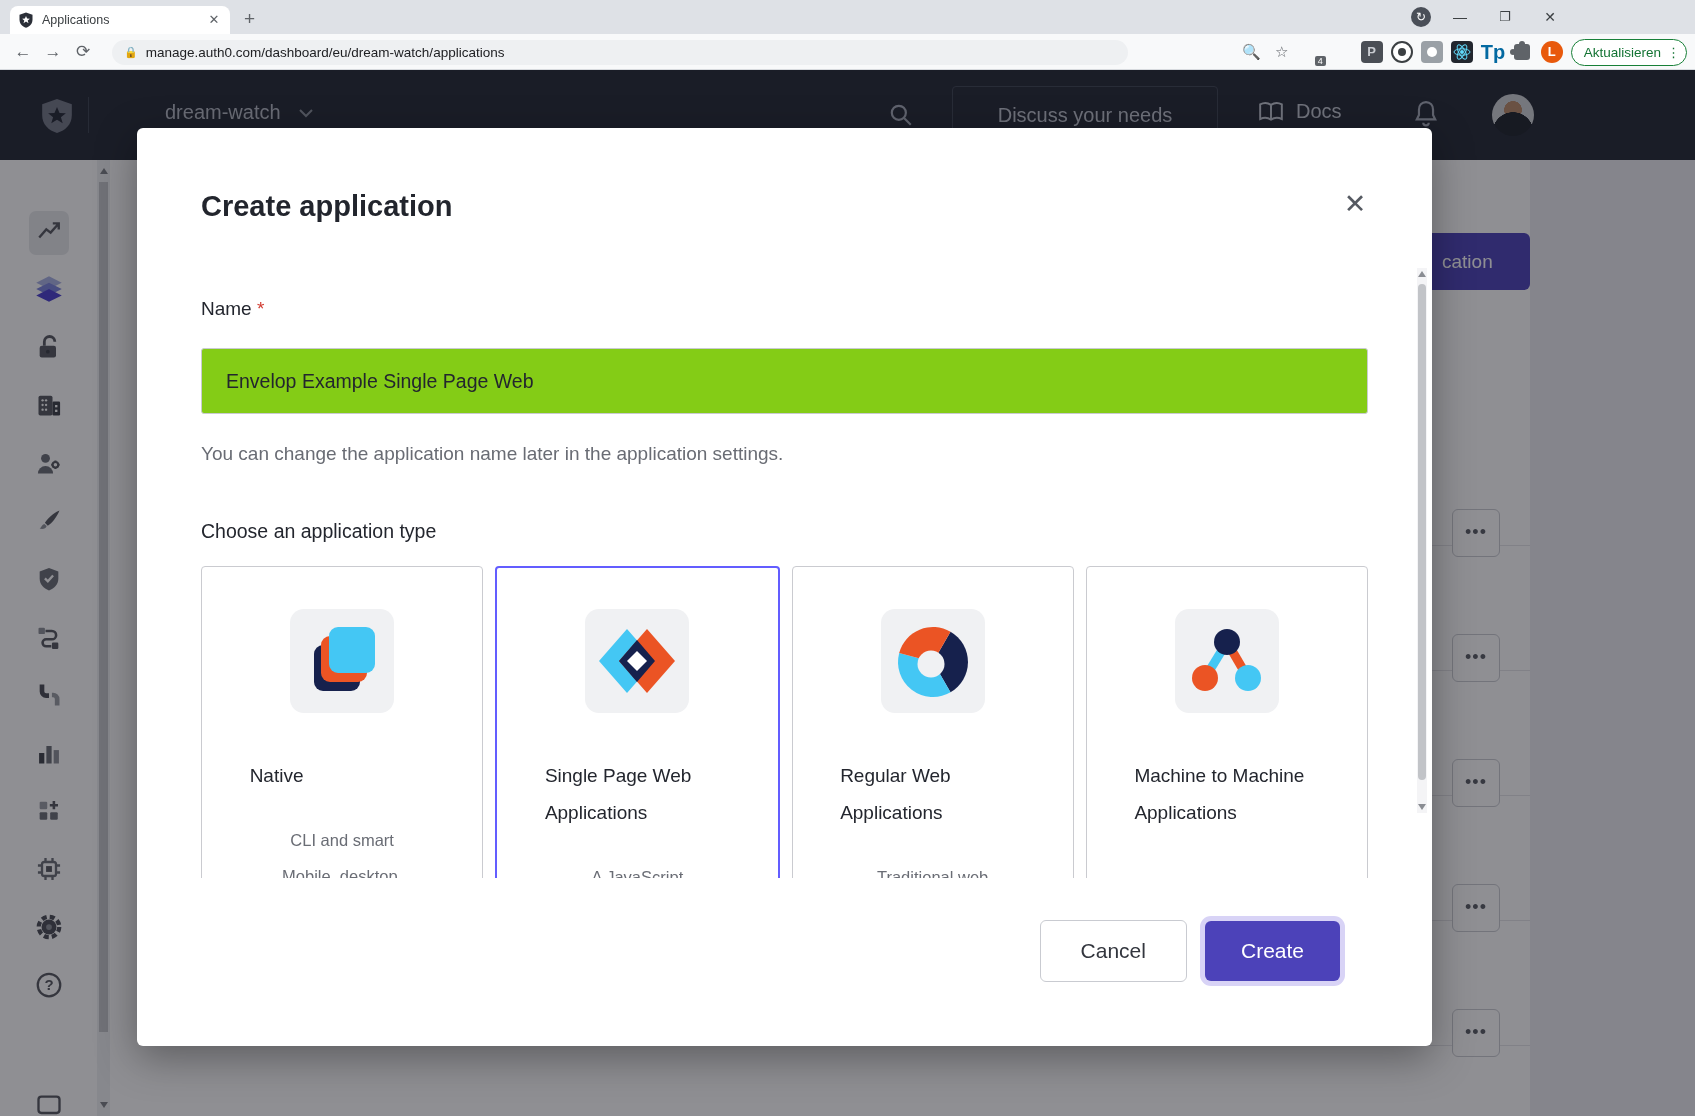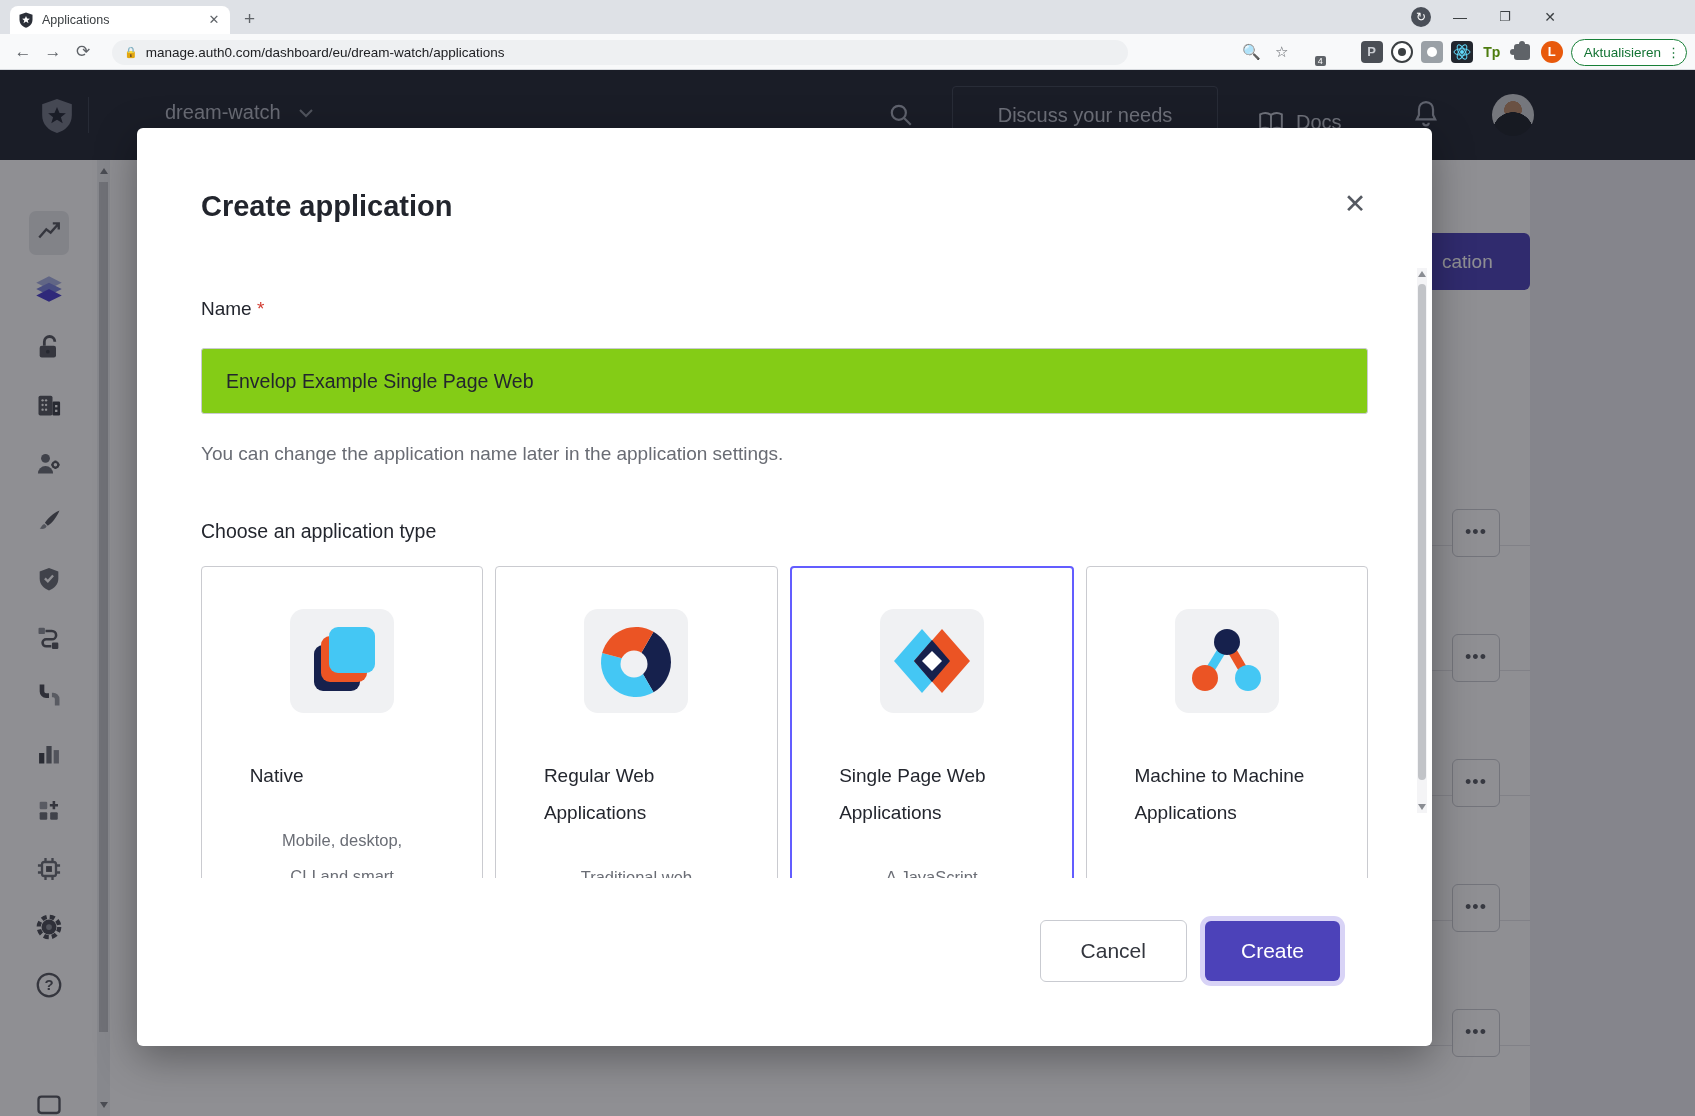--- a/index.html
+++ b/index.html
@@ -35,21 +35,21 @@
   #aktualisieren .dots { color:#137333; font-size:13px; letter-spacing:0; }
 
   
   #viewport { position:absolute; left:0; top:70px; width:1695px; height:1046px; background:#fff; }
 
   #appheader { position:absolute; left:0; top:0; width:1695px; height:90px; background:#232834; }
   #appheader .vdiv { position:absolute; left:88px; top:27px; width:1px; height:36px; background:#3c4250; }
   #tenant { position:absolute; left:165px; top:31px; font-size:20px; color:#b7bcc6; display:flex; gap:17px; align-items:center;}
   #discuss-btn { position:absolute; left:952px; top:16px; width:266px; height:58px; border:1px solid #3e4452;
     border-radius:4px; color:#bfc4cf; font-size:20px; display:flex; align-items:center; justify-content:center; }
-  #docs { position:absolute; left:1258px; top:41px; display:flex; gap:12px; color:#c3c8d2; font-size:20px; }
+  #docs { position:absolute; left:1258px; top:30px; display:flex; gap:12px; align-items:center; color:#c3c8d2; font-size:20px; }
   #avatar { position:absolute; left:1492px; top:24px; width:42px; height:42px; border-radius:50%;
     background:
       radial-gradient(circle at 50% 92%, #1d222b 0 46%, transparent 47%),
       radial-gradient(circle at 50% 38%, #b98b68 0 26%, transparent 27%),
       #cfd2d6; overflow:hidden; }
 
   #bg-sidebar { position:absolute; left:0; top:90px; width:97px; height:956px; background:#fff; }
   .s-ic { position:absolute; left:50%; transform:translate(-50%,-50%); }
   .s-tile { background:#e7e8eb; border-radius:7px; padding:7px; }
   #sidebar-scroll { position:absolute; left:97px; top:90px; width:13px; height:956px; background:#f0f1f3; }
@@ -146,21 +146,21 @@
     <span style="position:absolute; left:50%; top:50%; width:10px; height:10px; margin:-5px 0 0 -5px; border-radius:50%; background:#fff;"></span>
   </span>
   <span class="ext" style="background:#22262e; border-radius:4px;">
     <svg width="22" height="22" viewBox="0 0 22 22">
       <circle cx="11" cy="11" r="2" fill="#61dafb"></circle>
       <ellipse cx="11" cy="11" rx="8" ry="3.2" fill="none" stroke="#61dafb" stroke-width="1"></ellipse>
       <ellipse cx="11" cy="11" rx="8" ry="3.2" fill="none" stroke="#61dafb" stroke-width="1" transform="rotate(60 11 11)"></ellipse>
       <ellipse cx="11" cy="11" rx="8" ry="3.2" fill="none" stroke="#61dafb" stroke-width="1" transform="rotate(120 11 11)"></ellipse>
     </svg>
   </span>
-  <span class="ext" style="color:#4d7c0f; font-size:14px; font-weight:700; text-align:center; line-height:22px;">Tp</span>
+  <span class="ext" style="color:#0369a1; font-size:20px; font-weight:700; text-align:center; line-height:22px;">Tp</span>
   <span class="ext">
     <span style="position:absolute; left:3px; top:3px; width:16px; height:16px; background:#5f6368; border-radius:3px;"></span>
     <span style="position:absolute; left:8px; top:0px; width:6px; height:6px; background:#5f6368; border-radius:50%;"></span>
     <span style="position:absolute; left:-1px; top:8px; width:6px; height:6px; background:#5f6368; border-radius:50%;"></span>
   </span>
   <span class="ext" style="border-radius:50%; background:#e8590c; color:#fff; font-size:13px; font-weight:700; text-align:center; line-height:22px;">L</span>
   <span id="aktualisieren">
     <span>Aktualisieren</span>
     <span class="dots">⋮</span>
   </span>
@@ -352,52 +352,52 @@
         <div class="card">
           <div class="tile">
             <svg width="104" height="104" viewBox="0 0 104 104">
               <rect x="24" y="36" width="46" height="46" rx="9" fill="#16214d"></rect>
               <rect x="31" y="27" width="46" height="46" rx="9" fill="#eb5424"></rect>
               <rect x="39" y="18" width="46" height="46" rx="9" fill="#44c7f4"></rect>
             </svg>
           </div>
           <div class="card-title">Native</div>
           <div class="card-desc">
+              <div>CLI and smart</div>
               <div>Mobile, desktop,</div>
-              <div>CLI and smart</div>
+            </div>
+        </div>
+
+        <div class="card selected">
+          <div class="tile">
+            <svg width="104" height="104" viewBox="0 0 104 104">
+              <polygon points="14,52 42,20 70,52 42,84" fill="#44c7f4"></polygon>
+              <polygon points="34,52 62,20 90,52 62,84" fill="#eb5424"></polygon>
+              <polygon points="52,31 70,52 52,73 34,52" fill="#16214d"></polygon>
+              <polygon points="52,42 62,52 52,62 42,52" fill="#ffffff"></polygon>
+            </svg>
+          </div>
+          <div class="card-title">Single Page Web Applications</div>
+          <div class="card-desc">
+              <div>A JavaScript</div>
             </div>
         </div>
 
         <div class="card">
           <div class="tile">
             <svg width="104" height="104" viewBox="0 0 104 104">
               <path d="M69.5 22.7 A35 35 0 0 1 69.5 83.3 L52 53 Z" fill="#16214d"></path>
               <path d="M69.5 83.3 A35 35 0 0 1 18.2 43.9 L52 53 Z" fill="#44c7f4"></path>
               <path d="M18.2 43.9 A35 35 0 0 1 69.5 22.7 L52 53 Z" fill="#eb5424"></path>
               <circle cx="50" cy="55" r="13.5" fill="#f0f1f3"></circle>
             </svg>
           </div>
           <div class="card-title">Regular Web Applications</div>
           <div class="card-desc">
               <div>Traditional web</div>
-            </div>
-        </div>
-
-        <div class="card selected">
-          <div class="tile">
-            <svg width="104" height="104" viewBox="0 0 104 104">
-              <polygon points="14,52 42,20 70,52 42,84" fill="#44c7f4"></polygon>
-              <polygon points="34,52 62,20 90,52 62,84" fill="#eb5424"></polygon>
-              <polygon points="52,31 70,52 52,73 34,52" fill="#16214d"></polygon>
-              <polygon points="52,42 62,52 52,62 42,52" fill="#ffffff"></polygon>
-            </svg>
-          </div>
-          <div class="card-title">Single Page Web Applications</div>
-          <div class="card-desc">
-              <div>A JavaScript</div>
             </div>
         </div>
 
         <div class="card">
           <div class="tile">
             <svg width="104" height="104" viewBox="0 0 104 104">
               <path d="M52 33 L30 69" stroke="#44c7f4" stroke-width="9"></path>
               <path d="M52 33 L73 69" stroke="#eb5424" stroke-width="9"></path>
               <circle cx="52" cy="33" r="13" fill="#16214d"></circle>
               <circle cx="30" cy="69" r="13" fill="#eb5424"></circle>

